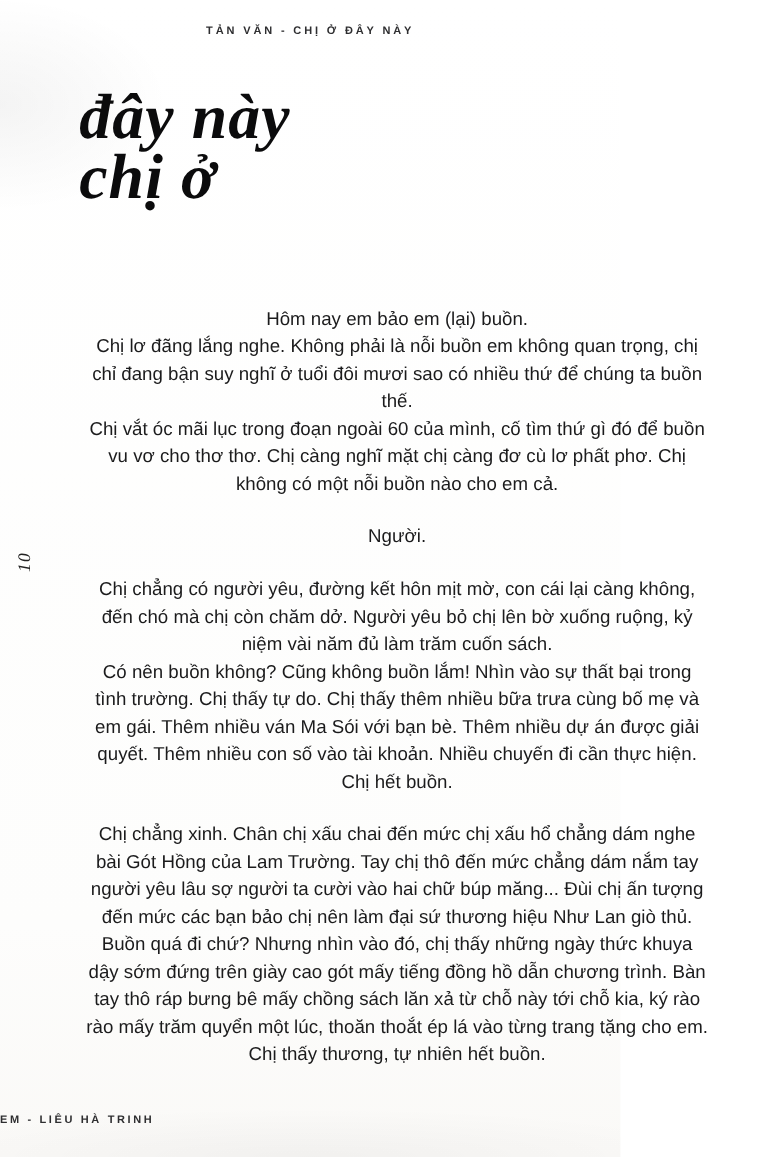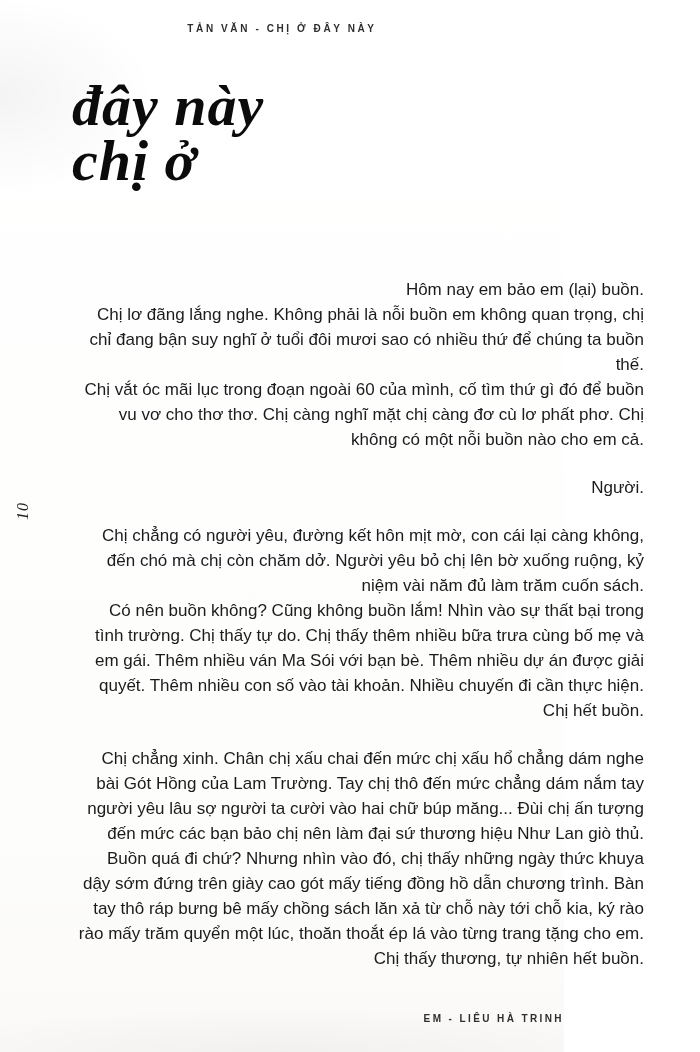--- a/index.html
+++ b/index.html
@@ -34,38 +34,38 @@
     letter-spacing:1px;
     color:#0b0b0c;
     margin:0;
   }
   .chapter-title span{display:block;}
   .body-text{
     position:absolute;left:78px;top:277px;width:566px;
     font-size:17px;
     line-height:25px;
     color:#1b1b1c;
-    text-align:right;
+    text-align:center;
   }
   .para-group{margin:0 0 23px 0;}
   .para-group:last-child{margin-bottom:16px;}
   .para{margin:0;}
   .page-number{
     position:absolute;left:14px;top:502px;
     transform:rotate(-90deg);
     transform-origin:center;
     font-family:"Liberation Serif", serif;
     font-style:italic;
     font-size:16px;
     letter-spacing:1px;
     color:#222;
   }
   .running-footer{
     position:absolute;top:1013px;left:0;width:100%;
-    text-align:right;
+    text-align:left;
     font-size:10px;font-weight:700;
     letter-spacing:2.4px;
     color:#2e2e30;
   }
 </style>
 </head>
 <body>
 
 <div class="page">
 

